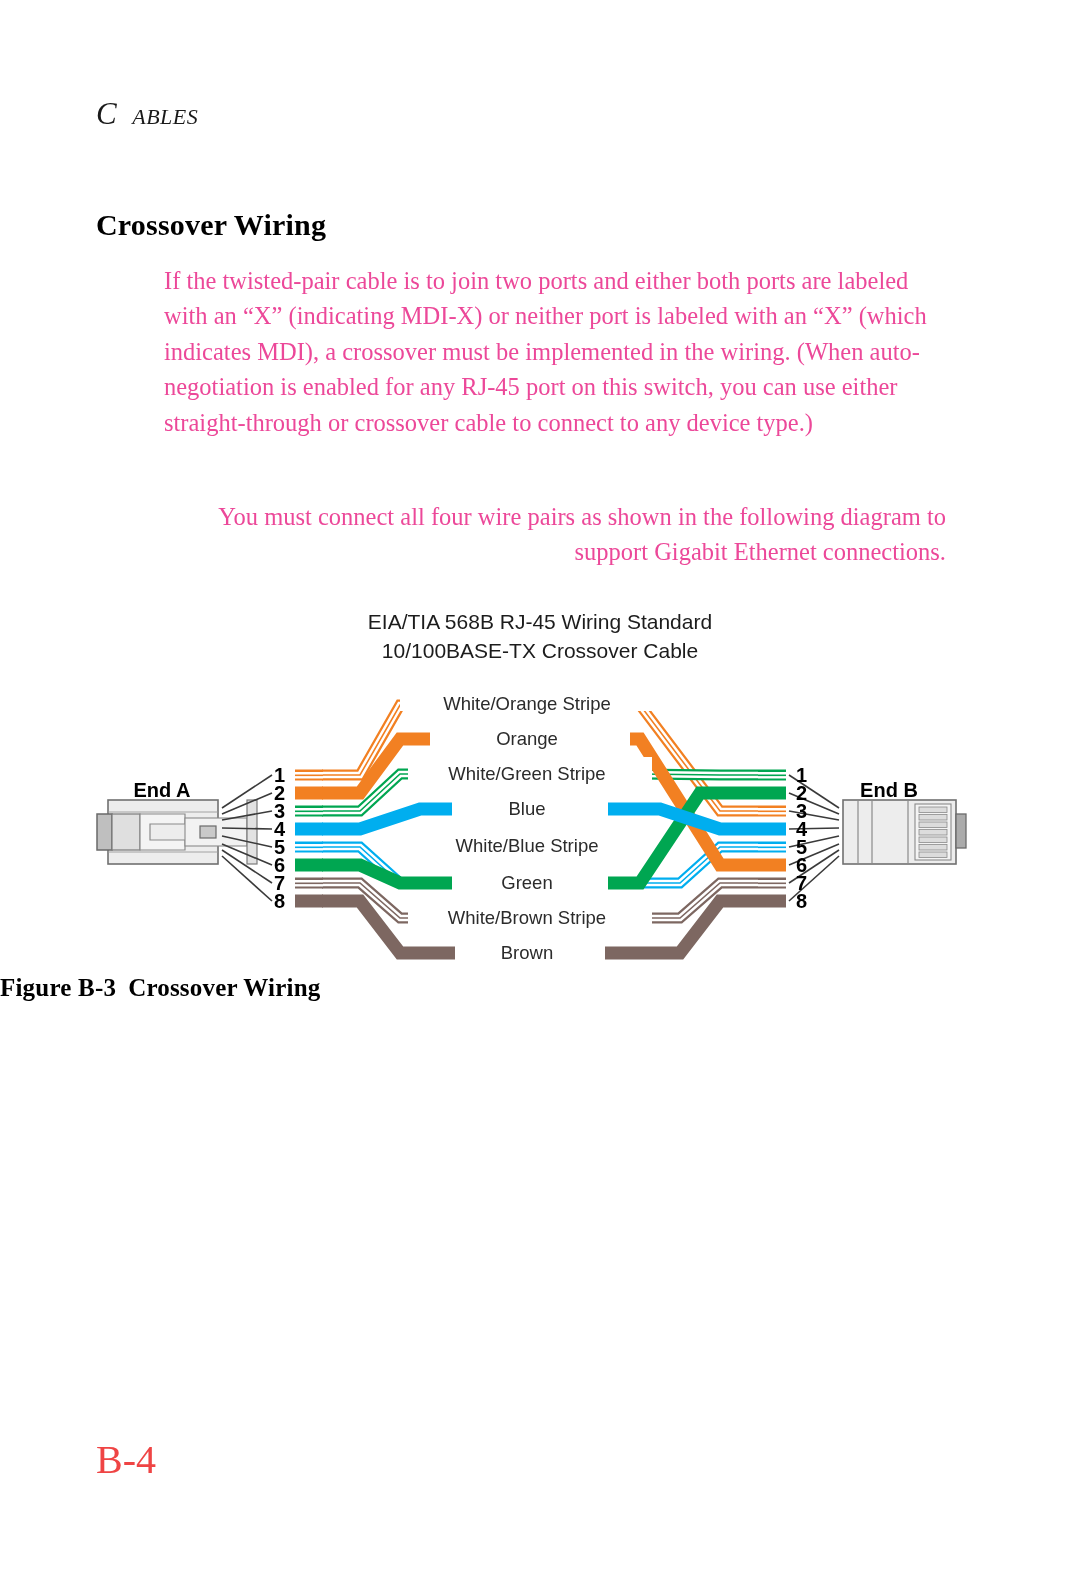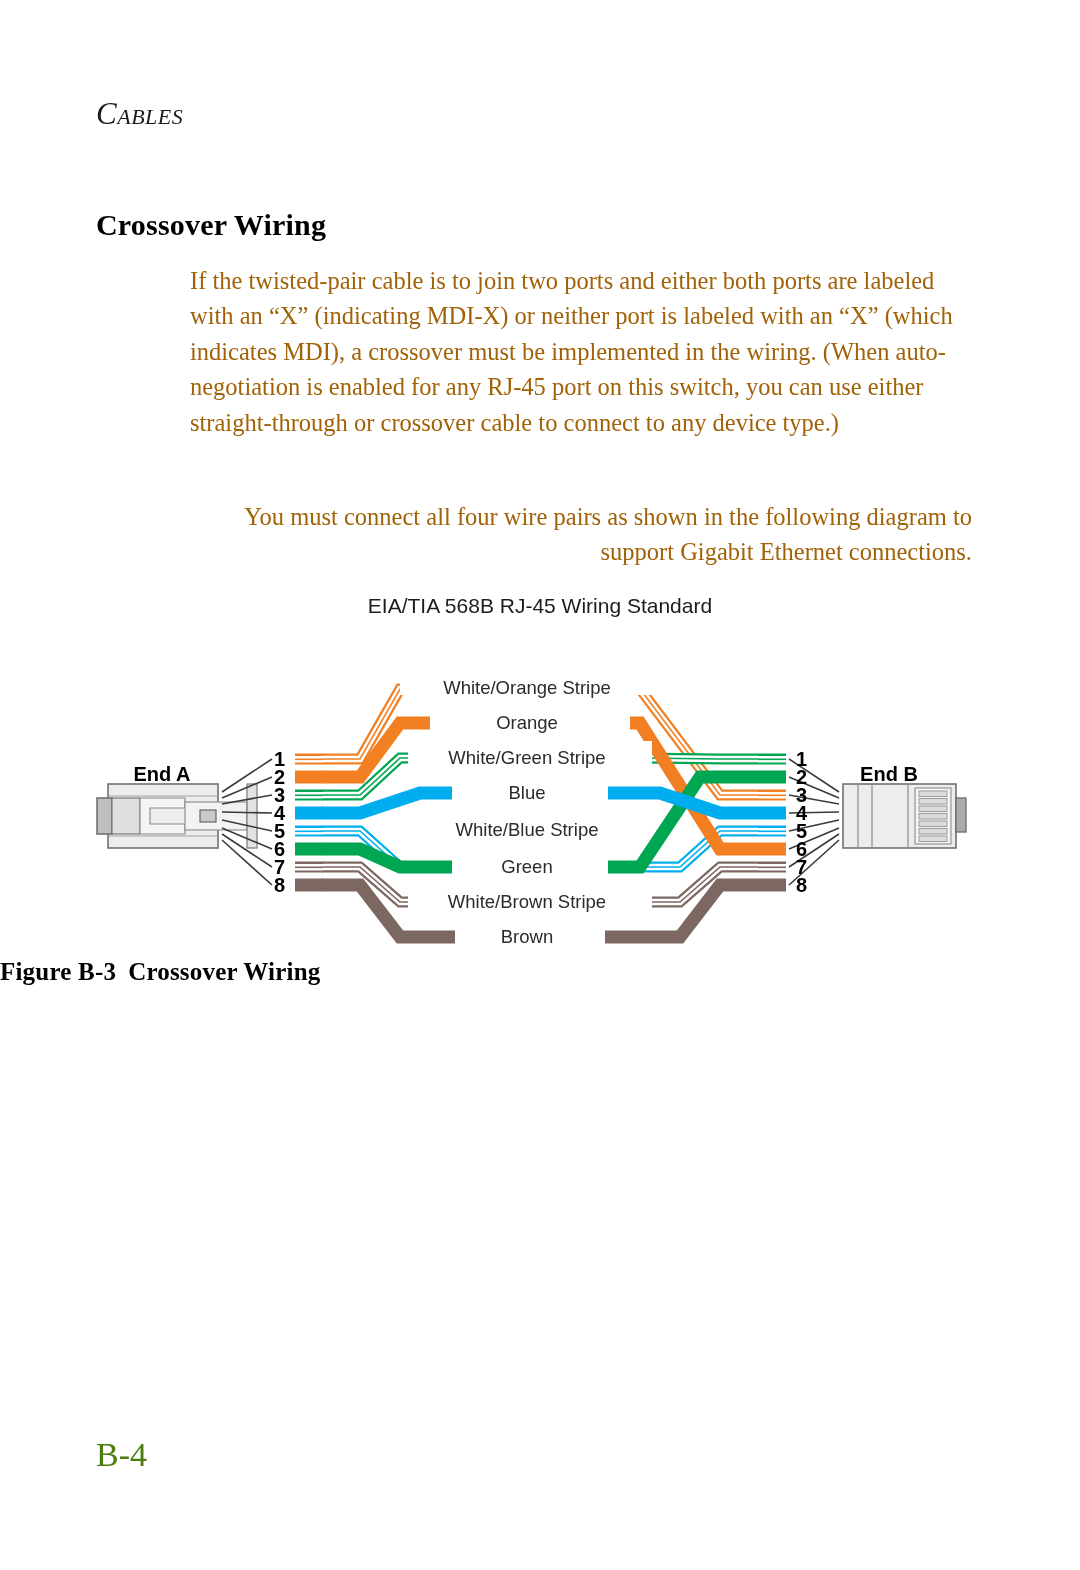--- a/index.html
+++ b/index.html
@@ -21,53 +21,53 @@
     position: absolute;
     left: 96px;
     top: 96px;
     font-family: "Liberation Serif", serif;
     font-style: italic;
     font-size: 25px;
     letter-spacing: 0.5px;
     color: #1a1a1a;
   }
   .running-head .cap-first { font-size: 31px; }
-  .running-head .cap-rest  { font-size: 22px; }
+  .running-head .cap-rest  { font-size: 22px; margin-left: 15px; }
 
   
   .section-heading {
     position: absolute;
     left: 96px;
     top: 188px;
     font-family: "Liberation Serif", serif;
     font-weight: bold;
     font-size: 30px;
     letter-spacing: 0.2px;
     color: #000;
   }
 
   
   .para {
     position: absolute;
-    left: 190px;
+    left: 164px;
     width: 782px;
     font-family: "Liberation Serif", serif;
     font-size: 24.5px;
     line-height: 35.6px;
-    color: #a16207;
+    color: #ec4899;
     text-align: left;
   }
   #para-1 { top: 238px; }
   #para-2 { top: 474px; text-align: right; }
 
   
   .figure {
     position: absolute;
     left: 0;
-    top: 576px;
+    top: 592px;
     width: 921px;
     height: 430px;
   }
   .fig-title {
     position: absolute;
     left: 0;
     width: 1080px;
     text-align: center;
     font-family: "Liberation Sans", sans-serif;
     font-size: 21px;
@@ -117,39 +117,40 @@
     fill: #000;
   }
   .leader { stroke: #3a3a3a; stroke-width: 1.6; fill: none; }
 
   
   .page-number {
     position: absolute;
     left: 96px;
     top: 1436px;
     font-family: "Liberation Serif", serif;
-    font-size: 34px;
-    color: #4d7c0f;
+    font-size: 40px;
+    color: #ef4444;
   }
 </style>
 </head>
 <body>
 
 <div class="running-head">
   <span class="cap-first">C</span><span class="cap-rest">ABLES</span>
 </div>
 
 <h1 class="section-heading">Crossover Wiring</h1>
 
 <p class="para" id="para-1">If the twisted-pair cable is to join two ports and either both ports are labeled with an “X” (indicating MDI-X) or neither port is labeled with an “X” (which indicates MDI), a crossover must be implemented in the wiring. (When auto-negotiation is enabled for any RJ-45 port on this switch, you can use either straight-through or crossover cable to connect to any device type.)</p>
 <p class="para" id="para-2">You must connect all four wire pairs as shown in the following diagram to support Gigabit Ethernet connections.</p>
 
 <div class="figure">
 
   <div class="fig-title" id="fig-title-1">EIA/TIA 568B RJ-45 Wiring Standard</div>
+  <div class="fig-title" id="fig-title-2">10/100BASE-TX Crossover Cable</div>
 
   <svg id="wiring-svg" viewBox="0 0 1080 430" xmlns="http://www.w3.org/2000/svg">
 
     <g>
 
       <rect x="108" y="208" width="110" height="64" fill="#EDEDED" stroke="#707070" stroke-width="1.6"></rect>
 
       <rect x="97" y="222" width="15" height="36" fill="#BFBFBF" stroke="#6A6A6A" stroke-width="1.5"></rect>
 
       <rect x="112" y="222" width="28" height="36" fill="#DFDFDF" stroke="#7A7A7A" stroke-width="1.2"></rect>

